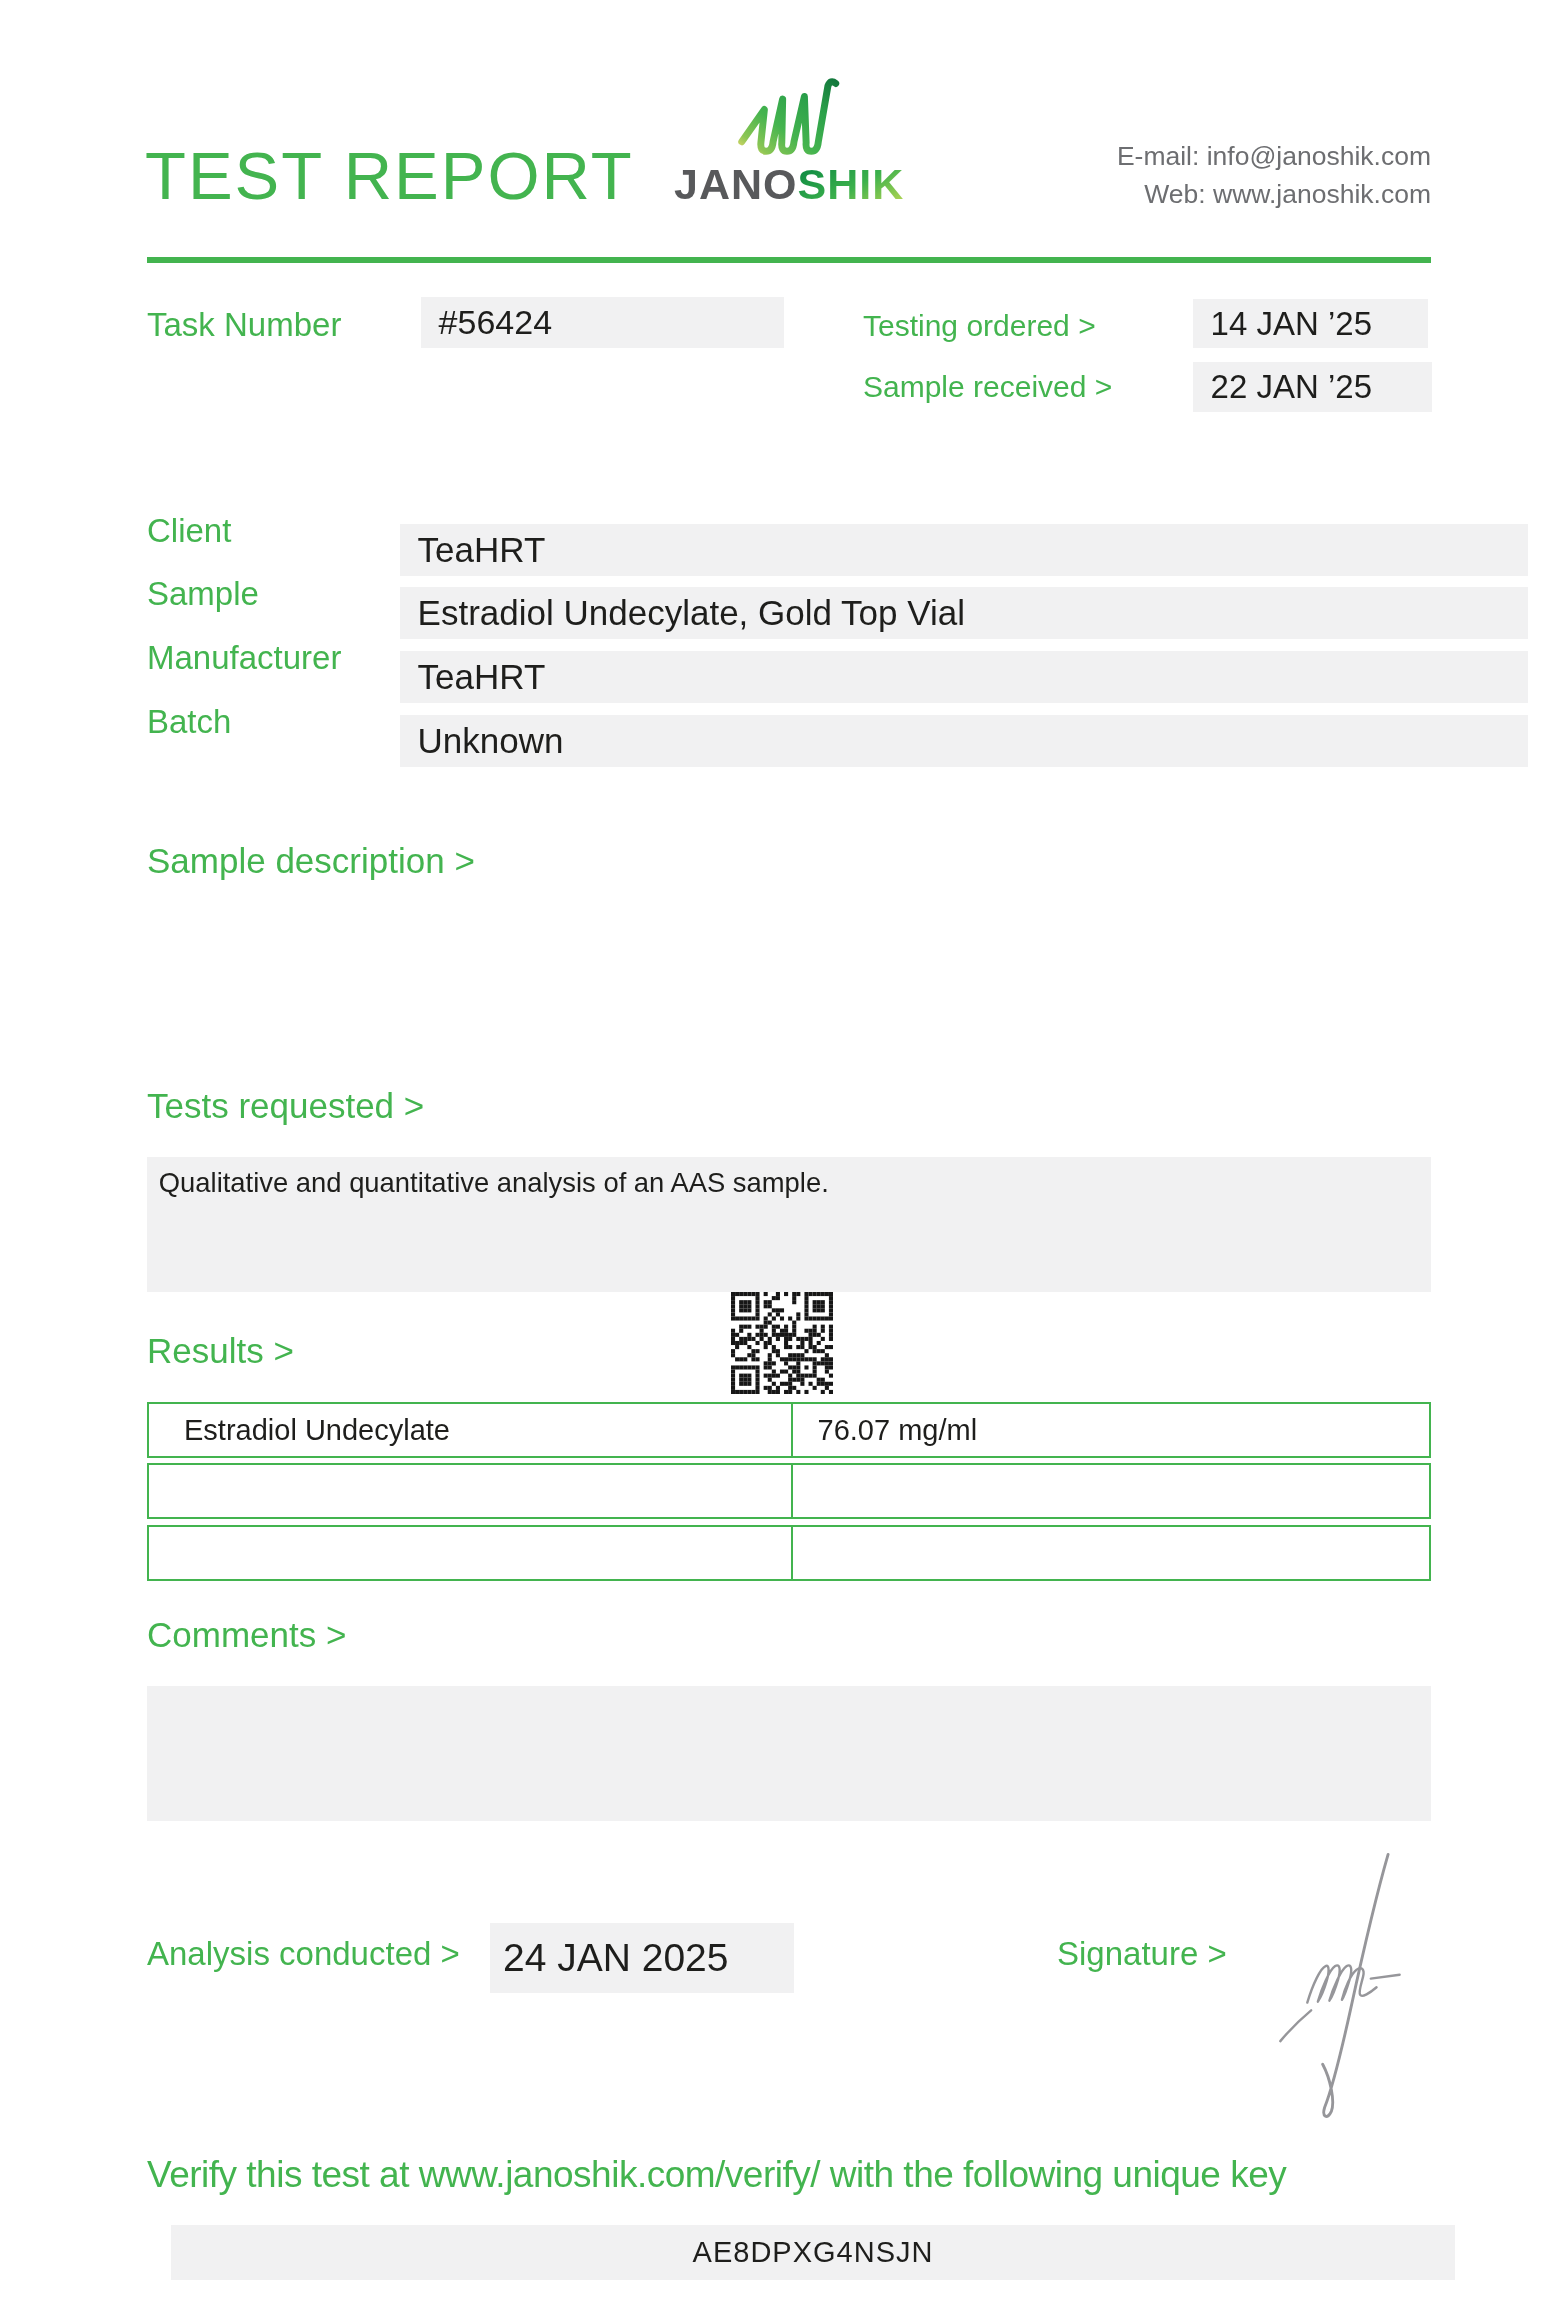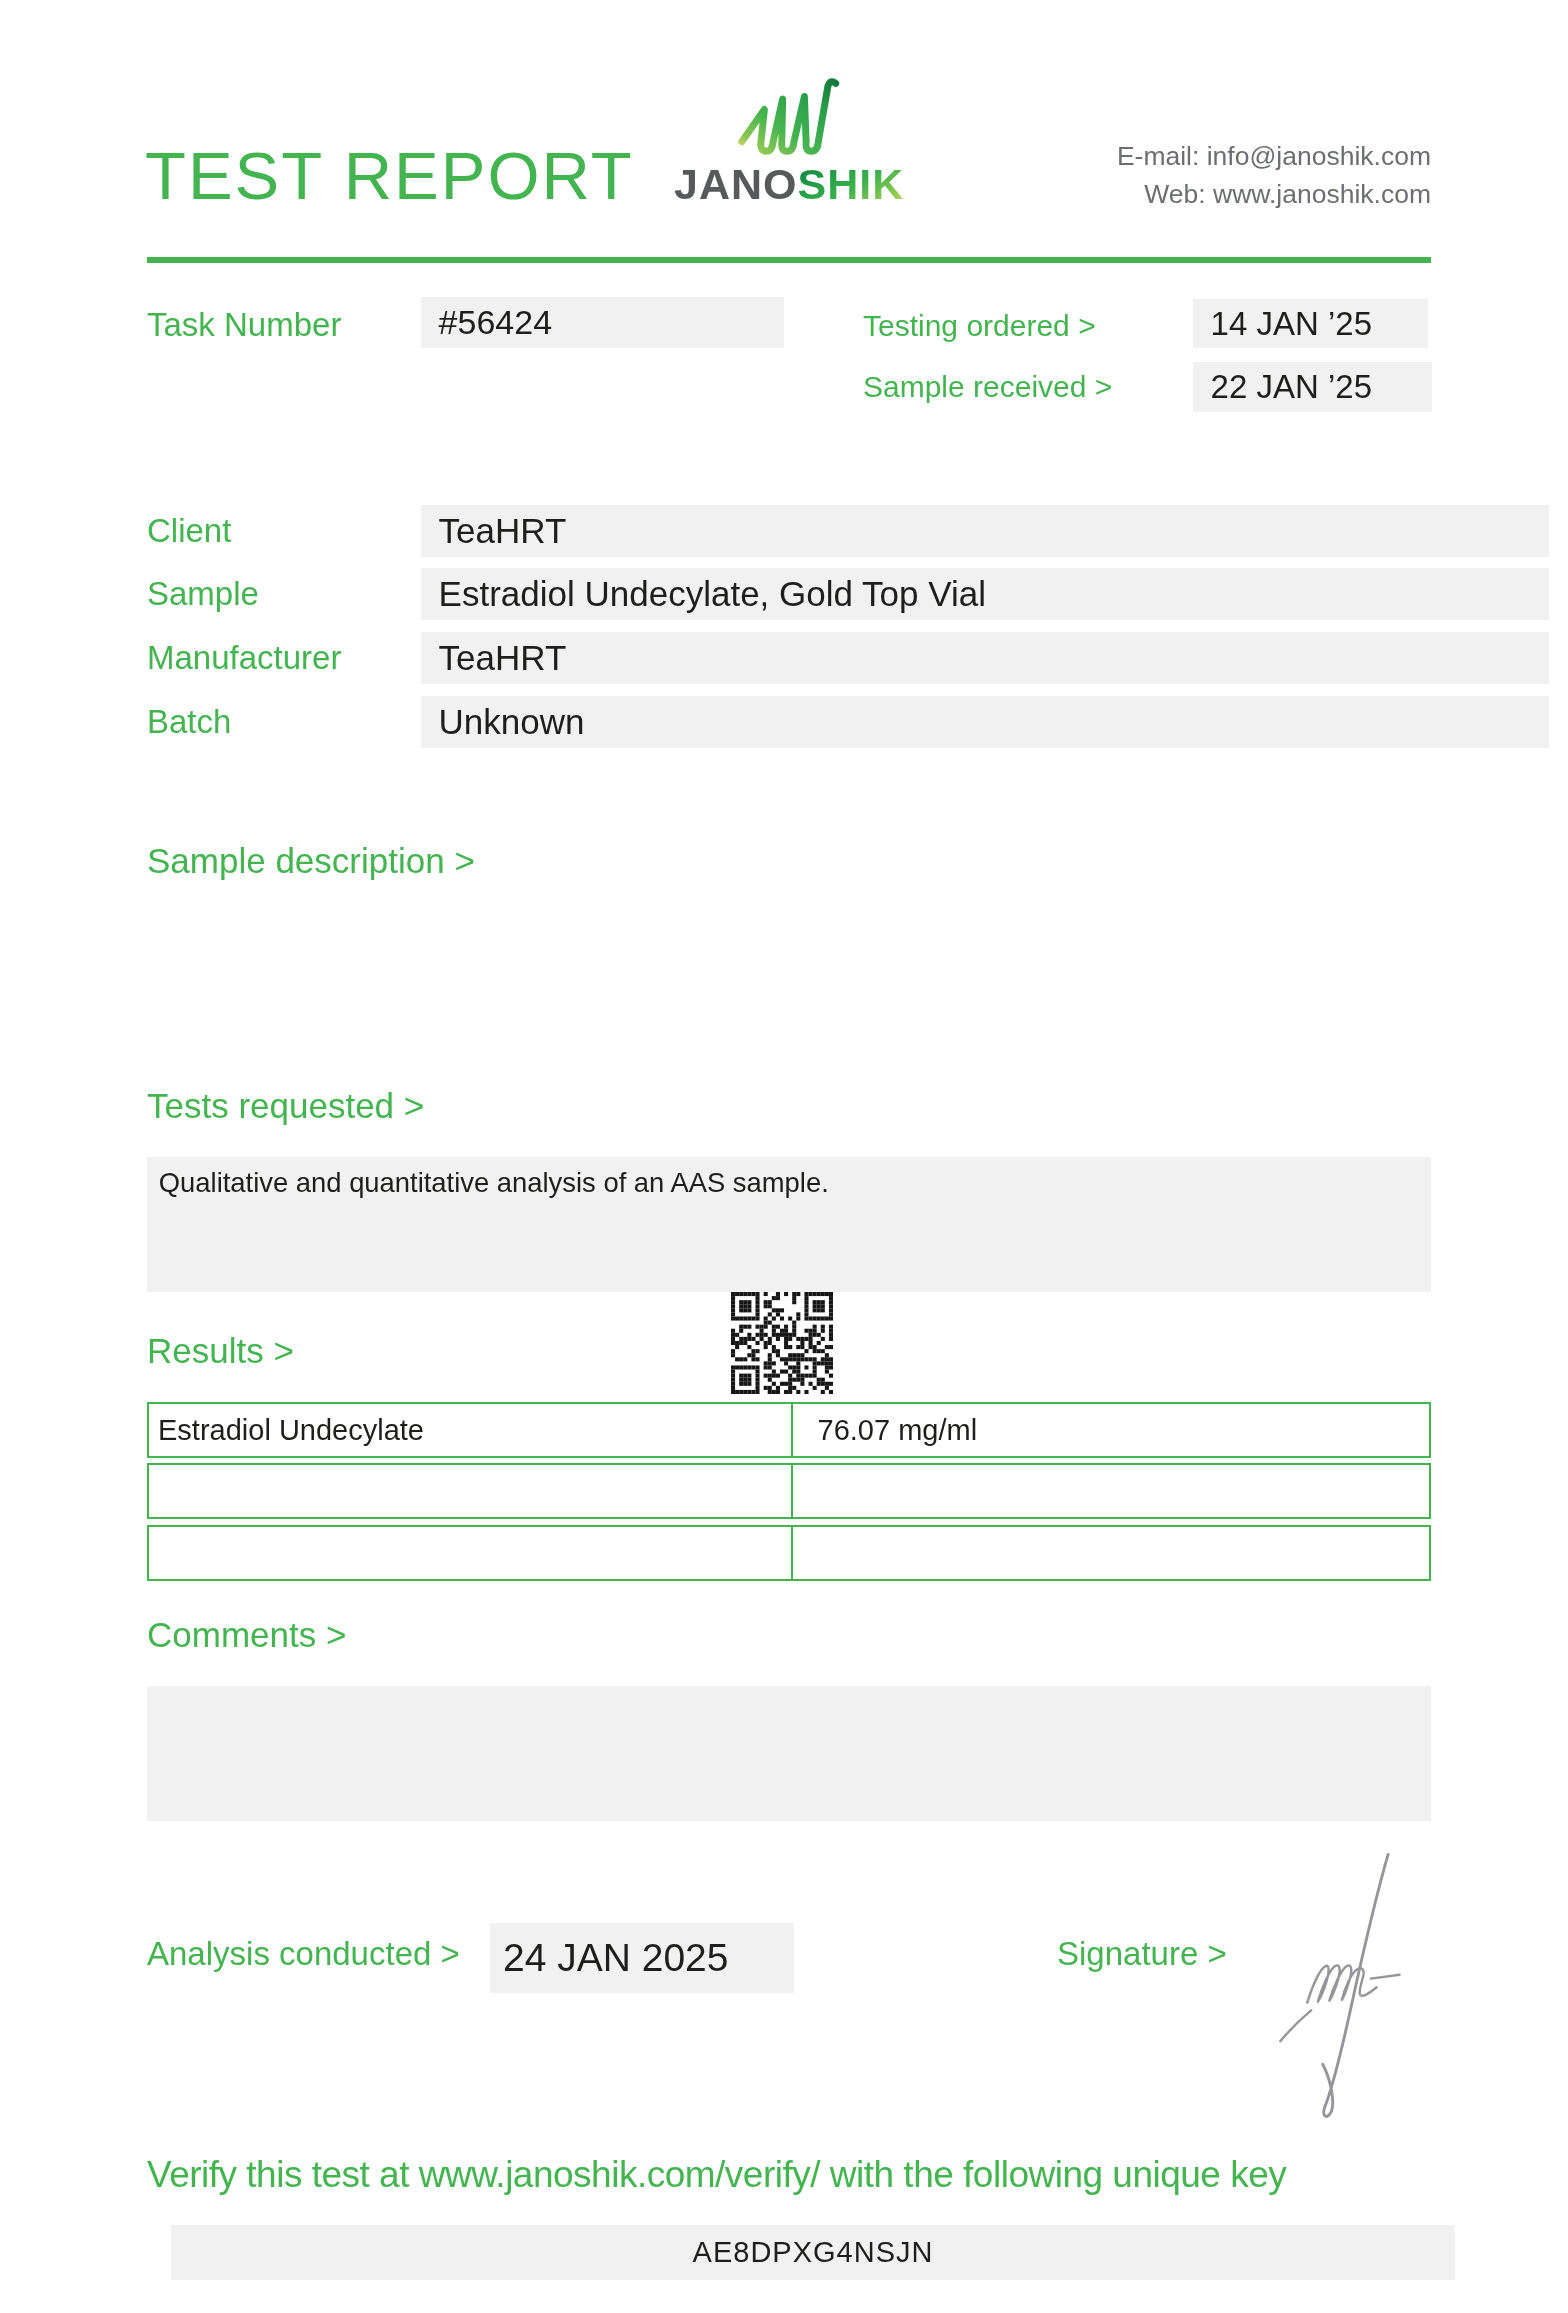--- a/index.html
+++ b/index.html
@@ -35,27 +35,27 @@
   .task-label{left:147px;top:306px;}
   .value-box{background:var(--panel);display:flex;align-items:center;padding:0 17.6px;box-sizing:border-box;font-size:34px;color:var(--ink);white-space:nowrap;}
   .task-box{left:421px;top:297px;width:363px;height:51px;}
   .date-label{font-size:30px;color:var(--accent);text-align:left;width:314px;white-space:nowrap;}
   .ordered-label{left:863px;top:309px;}
   .received-label{left:863px;top:370px;}
   .ordered-box{left:1193px;top:299px;width:235px;height:49px;font-size:33px;}
   .received-box{left:1193px;top:362px;width:239px;height:50px;font-size:33px;}
   
   .detail-label{line-height:52px;left:147px;}
-  .detail-box{left:421px;width:1128px;height:52px;font-size:35px;}
+  .detail-box{left:400px;width:1128px;height:52px;font-size:35px;margin-top:19px;}
   
   .section-heading{color:var(--accent);font-size:35px;white-space:nowrap;}
   .panel{background:var(--panel);left:147px;width:1284px;box-sizing:border-box;padding:9.8px 11.8px;font-size:27.4px;color:var(--ink);}
   
   .result-row{left:147px;width:1284px;height:56px;border:2.9px solid var(--accent);box-sizing:border-box;display:flex;background:#fff;}
-  .result-cell-left{width:644px;border-right:2.9px solid var(--accent);box-sizing:border-box;display:flex;align-items:center;padding-left:9px;font-size:29px;}
+  .result-cell-left{width:644px;border-right:2.9px solid var(--accent);box-sizing:border-box;display:flex;align-items:center;padding-left:35px;font-size:29px;}
   .result-cell-right{flex:1;display:flex;align-items:center;padding-left:24.5px;font-size:29px;}
   
   .analysis-label{left:147px;top:1935px;}
   .analysis-box{left:490px;top:1923px;width:304px;height:70px;font-size:39px;padding:0 13px;}
   .signature-label{left:1057px;top:1935px;}
   .verify-text{left:147px;top:2154px;width:1284px;font-size:37px;letter-spacing:-0.5px;color:var(--accent);white-space:nowrap;}
   .key-box{left:147px;top:2225px;width:1284px;height:55px;background:var(--panel);display:flex;align-items:center;justify-content:center;font-size:29px;letter-spacing:1px;color:var(--ink);margin-left:24px;}
   .qr{left:731px;top:1292px;width:102px;height:102px;background:#fff;}
 </style>
 </head>

